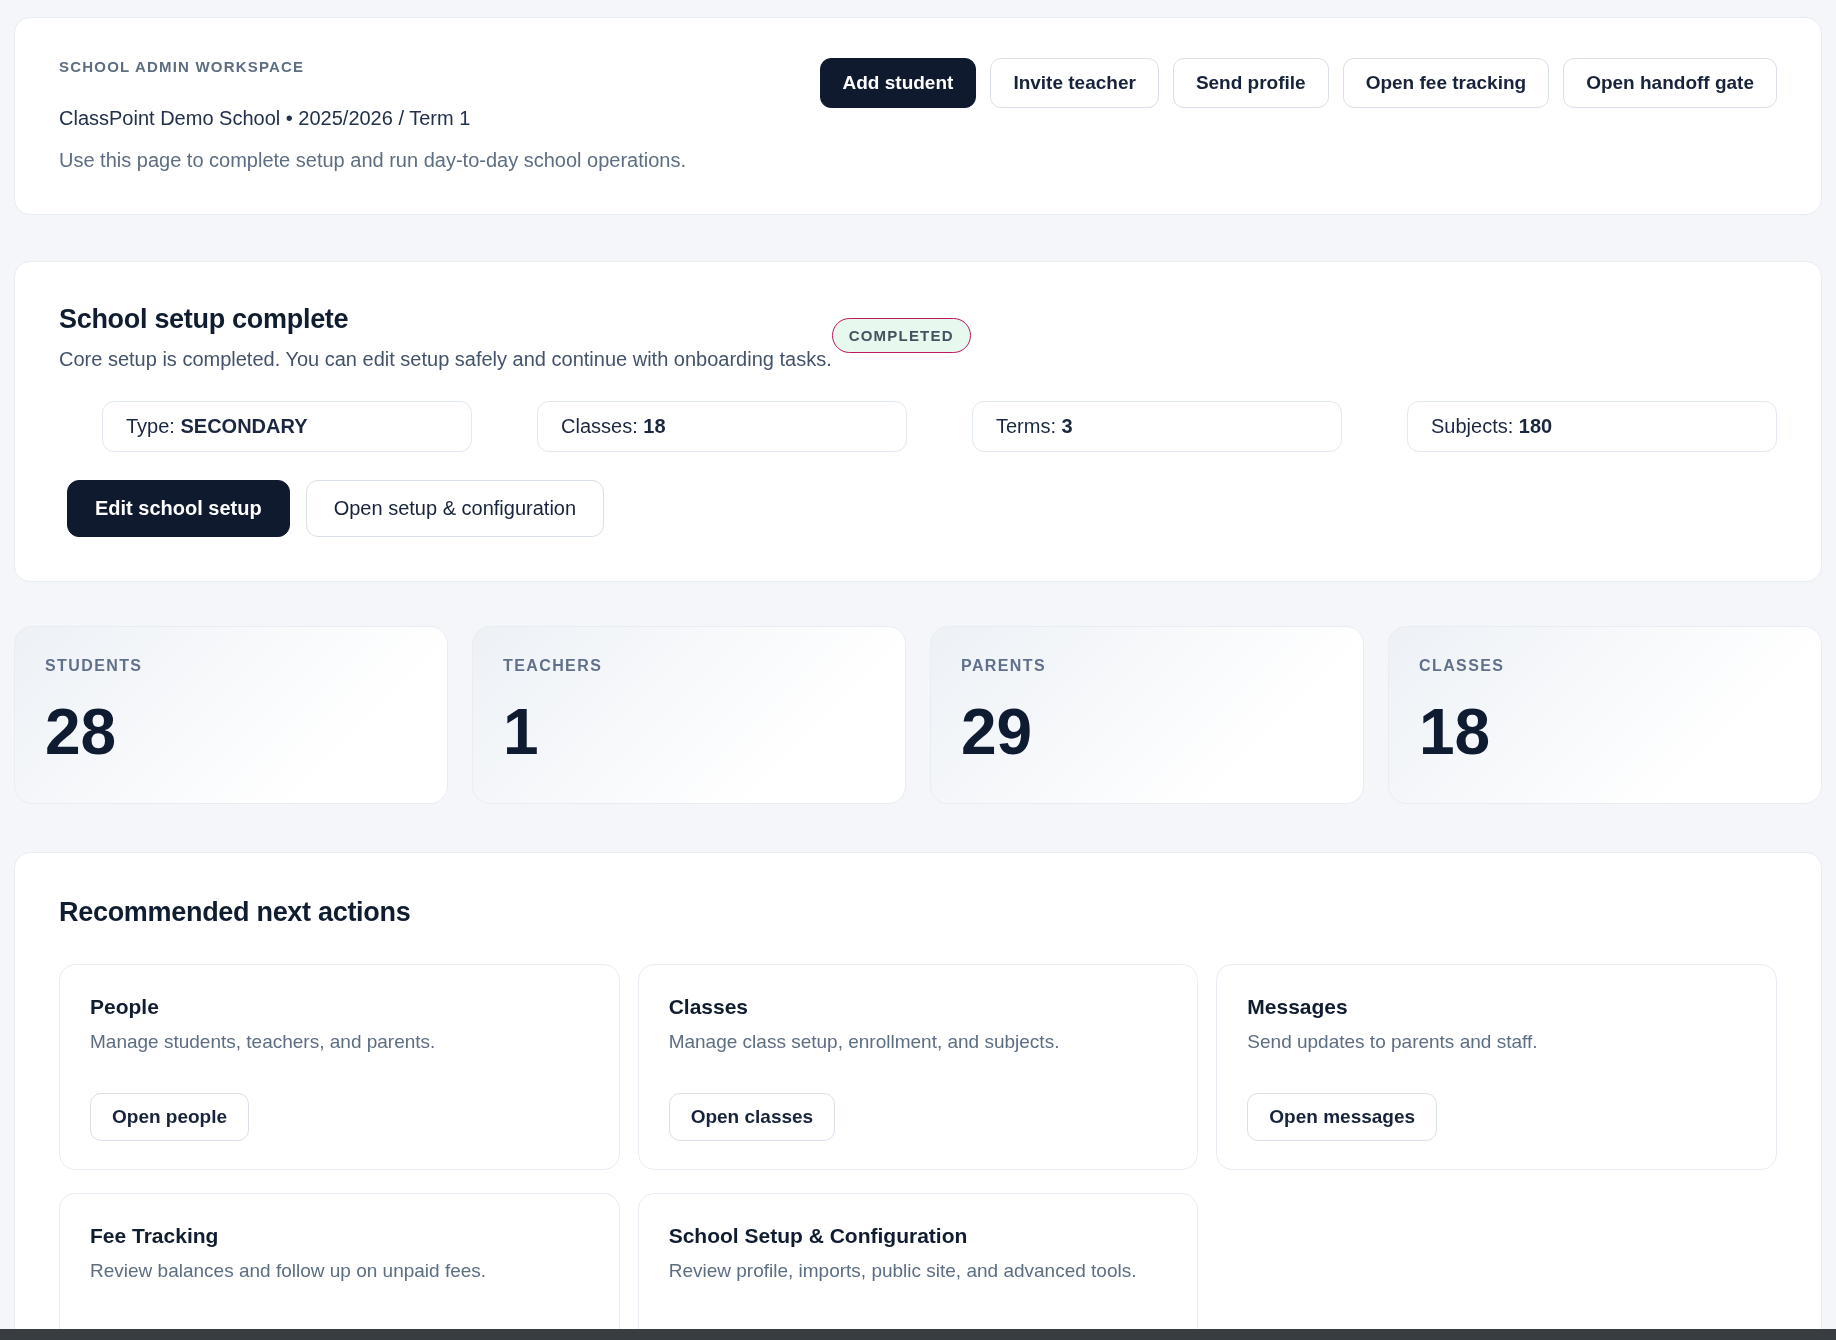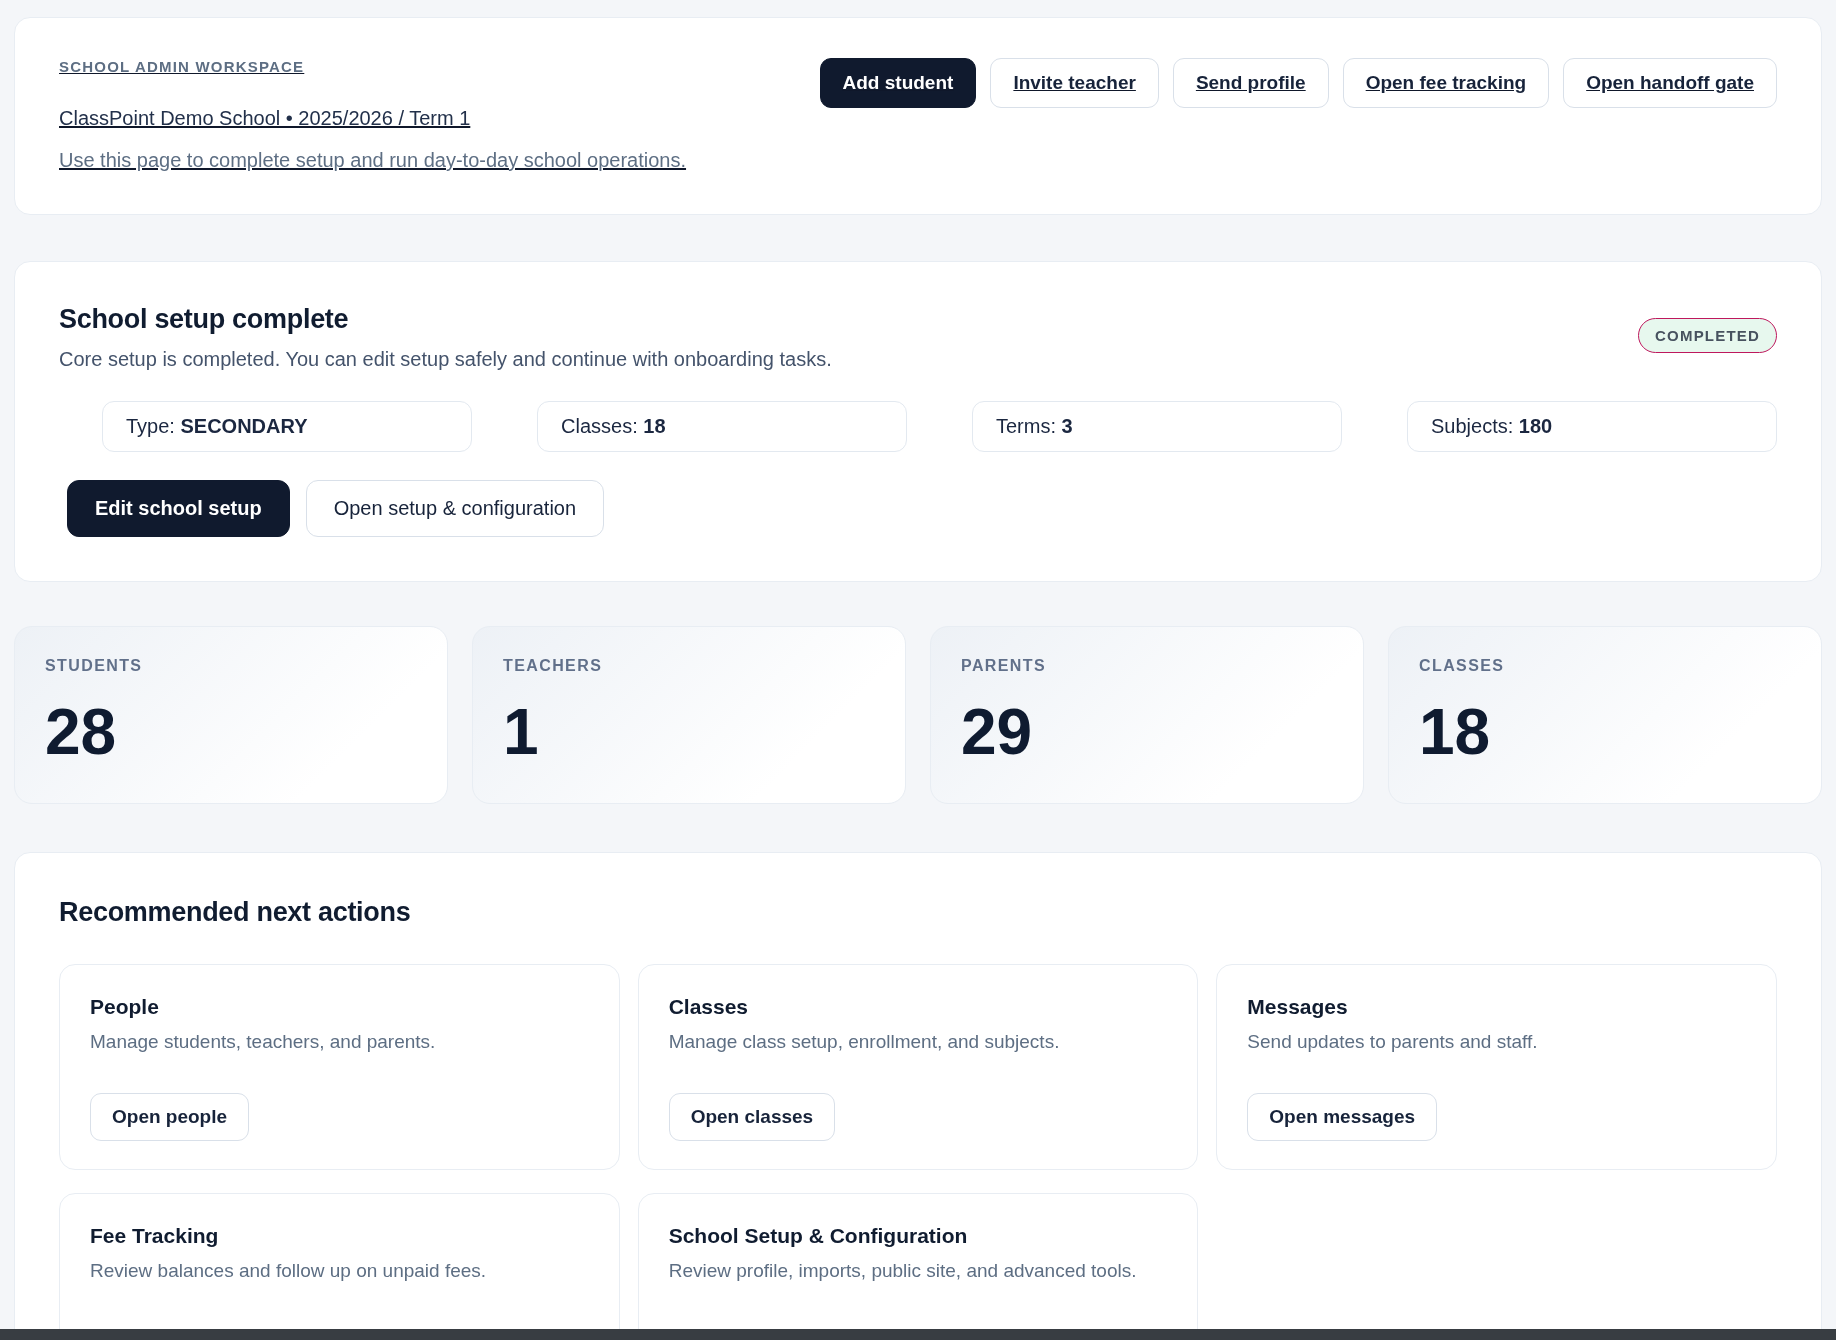--- a/index.html
+++ b/index.html
@@ -18,21 +18,20 @@
     border: 1px solid #e8edf3;
     border-radius: 16px;
   }
 
   
   .header-card {
     display: flex;
     justify-content: space-between;
     align-items: flex-start;
     padding: 40px 44px 42px 44px;
-    text-decoration: underline;
   }
   .eyebrow {
     font-size: 15px;
     font-weight: 700;
     letter-spacing: 1.2px;
     color: #5d6e83;
   }
   .page-title {
     margin-top: 20px;
     font-size: 38px;
@@ -73,21 +72,20 @@
   .btn-outline {
     background: #ffffff;
     color: #17233a;
     border: 1px solid #d9e0e9;
   }
 
   
   .setup-card { margin-top: 46px; padding: 42px 44px 44px 44px; }
   .setup-title-row {
     display: flex;
-    justify-content: space-between;
     align-items: flex-start;
   }
   .section-title {
     font-size: 27px;
     font-weight: 700;
     color: #101c30;
     letter-spacing: -0.3px;
   }
   .setup-subtitle {
     margin-top: 13px;

